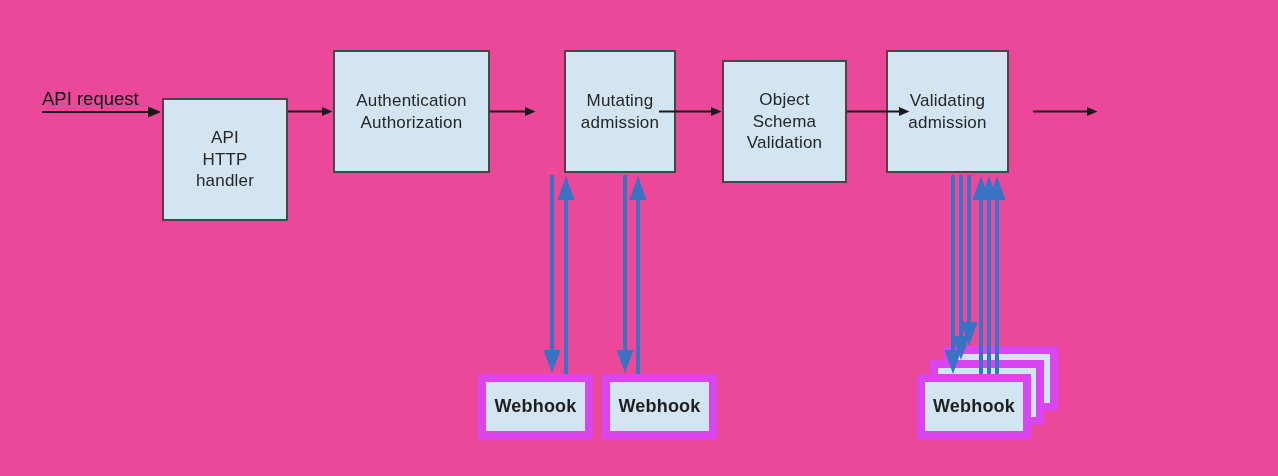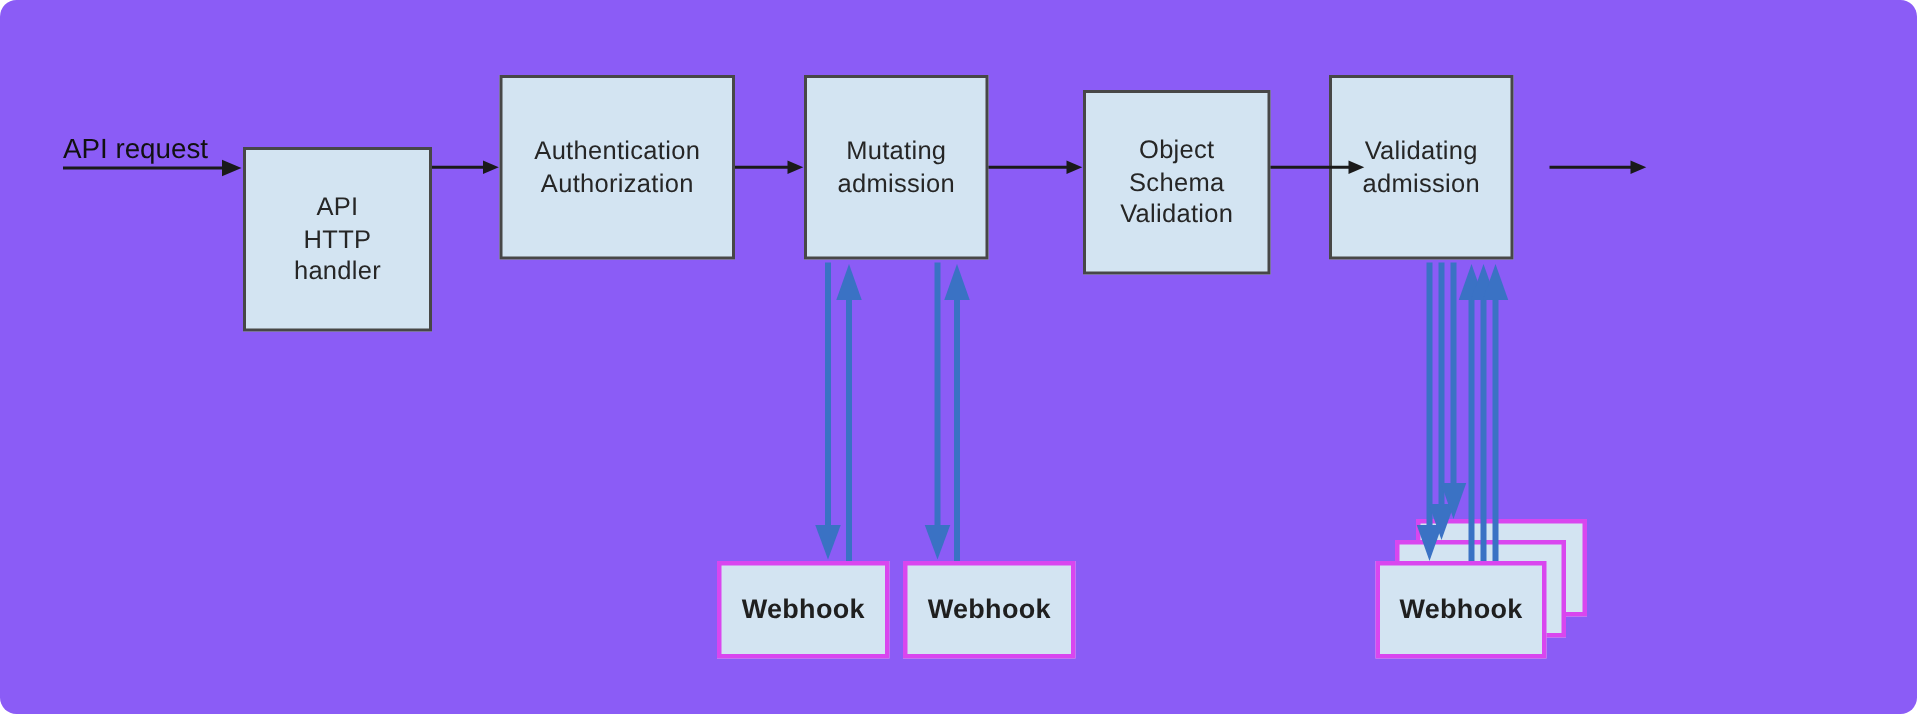--- a/index.html
+++ b/index.html
@@ -5,23 +5,22 @@
   html, body {
     margin: 0;
     padding: 0;
     background: #ffffff;
     font-family: "Liberation Sans", sans-serif;
   }
   .canvas {
     position: relative;
     width: 1278px;
     height: 476px;
-    background: #8b5cf6;
+    background: #ec4899;
     overflow: hidden;
-    border-radius: 11px;
   }
   .arrow-layer {
     position: absolute;
     left: 0;
     top: 0;
     width: 1278px;
     height: 476px;
     pointer-events: none;
     z-index: 5;
   }
@@ -37,31 +36,31 @@
     z-index: 2;
   }
   .node .label {
     white-space: pre-line;
     font-size: 17px;
     line-height: 1.28;
     color: #262626;
     letter-spacing: 0.2px;
   }
   .webhook {
-    border: 3px solid #d946ef;
+    border: 8px solid #d946ef;
   }
   .webhook .label {
     font-weight: 700;
     font-size: 18px;
     color: #1f1f1f;
   }
   
   .stage-1 { left: 162px;  top: 50px; width: 126px; height: 123px; margin-top: 48px; }
   .stage-2 { left: 333px;  top: 50px; width: 157px; height: 123px; }
-  .stage-3 { left: 536px;  top: 50px; width: 123px; height: 123px; }
+  .stage-3 { left: 564px;  top: 50px; width: 112px; height: 123px; }
   .stage-4 { left: 722px;  top: 60px; width: 125px; height: 123px; }
   .stage-5 { left: 886px;  top: 50px; width: 123px; height: 123px; }
   .stage-6 { left: 1098px; top: 50px; width: 127px; height: 123px; }
   
   .wh-mut-1 { left: 478px; top: 374px; width: 115px; height: 65px; }
   .wh-mut-2 { left: 602px; top: 374px; width: 115px; height: 65px; }
   .wh-val-back   { left: 944px; top: 346px; width: 114px; height: 65px; z-index: 1; }
   .wh-val-middle { left: 930px; top: 360px; width: 114px; height: 65px; z-index: 2; }
   .wh-val-front  { left: 917px; top: 374px; width: 114px; height: 65px; z-index: 3; }
   .request-label {

